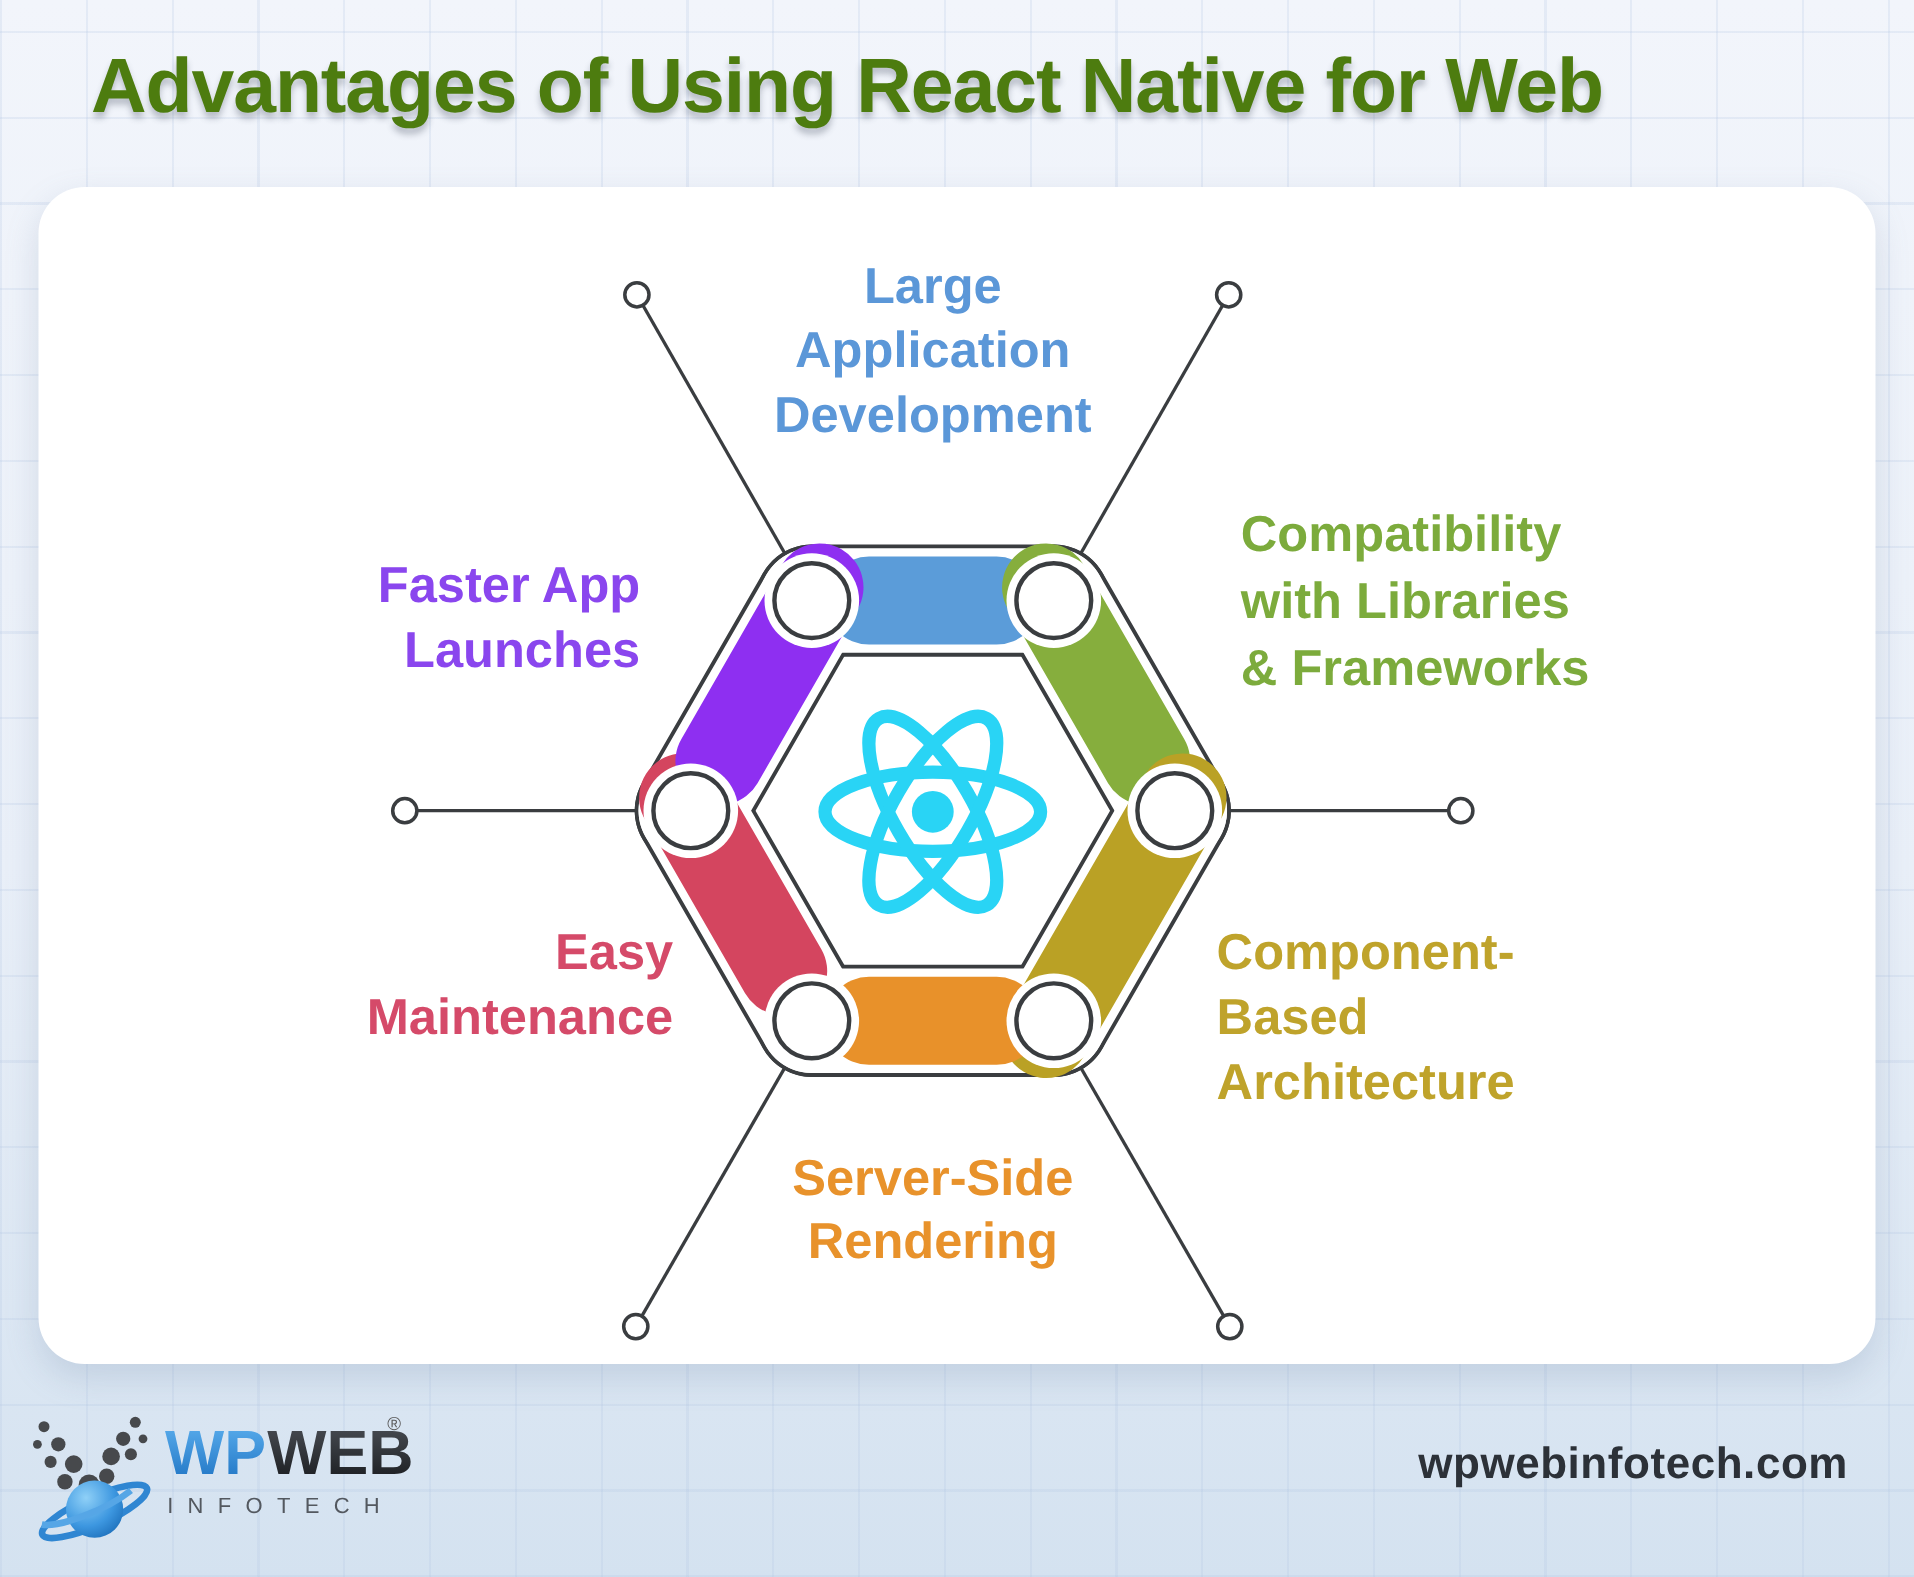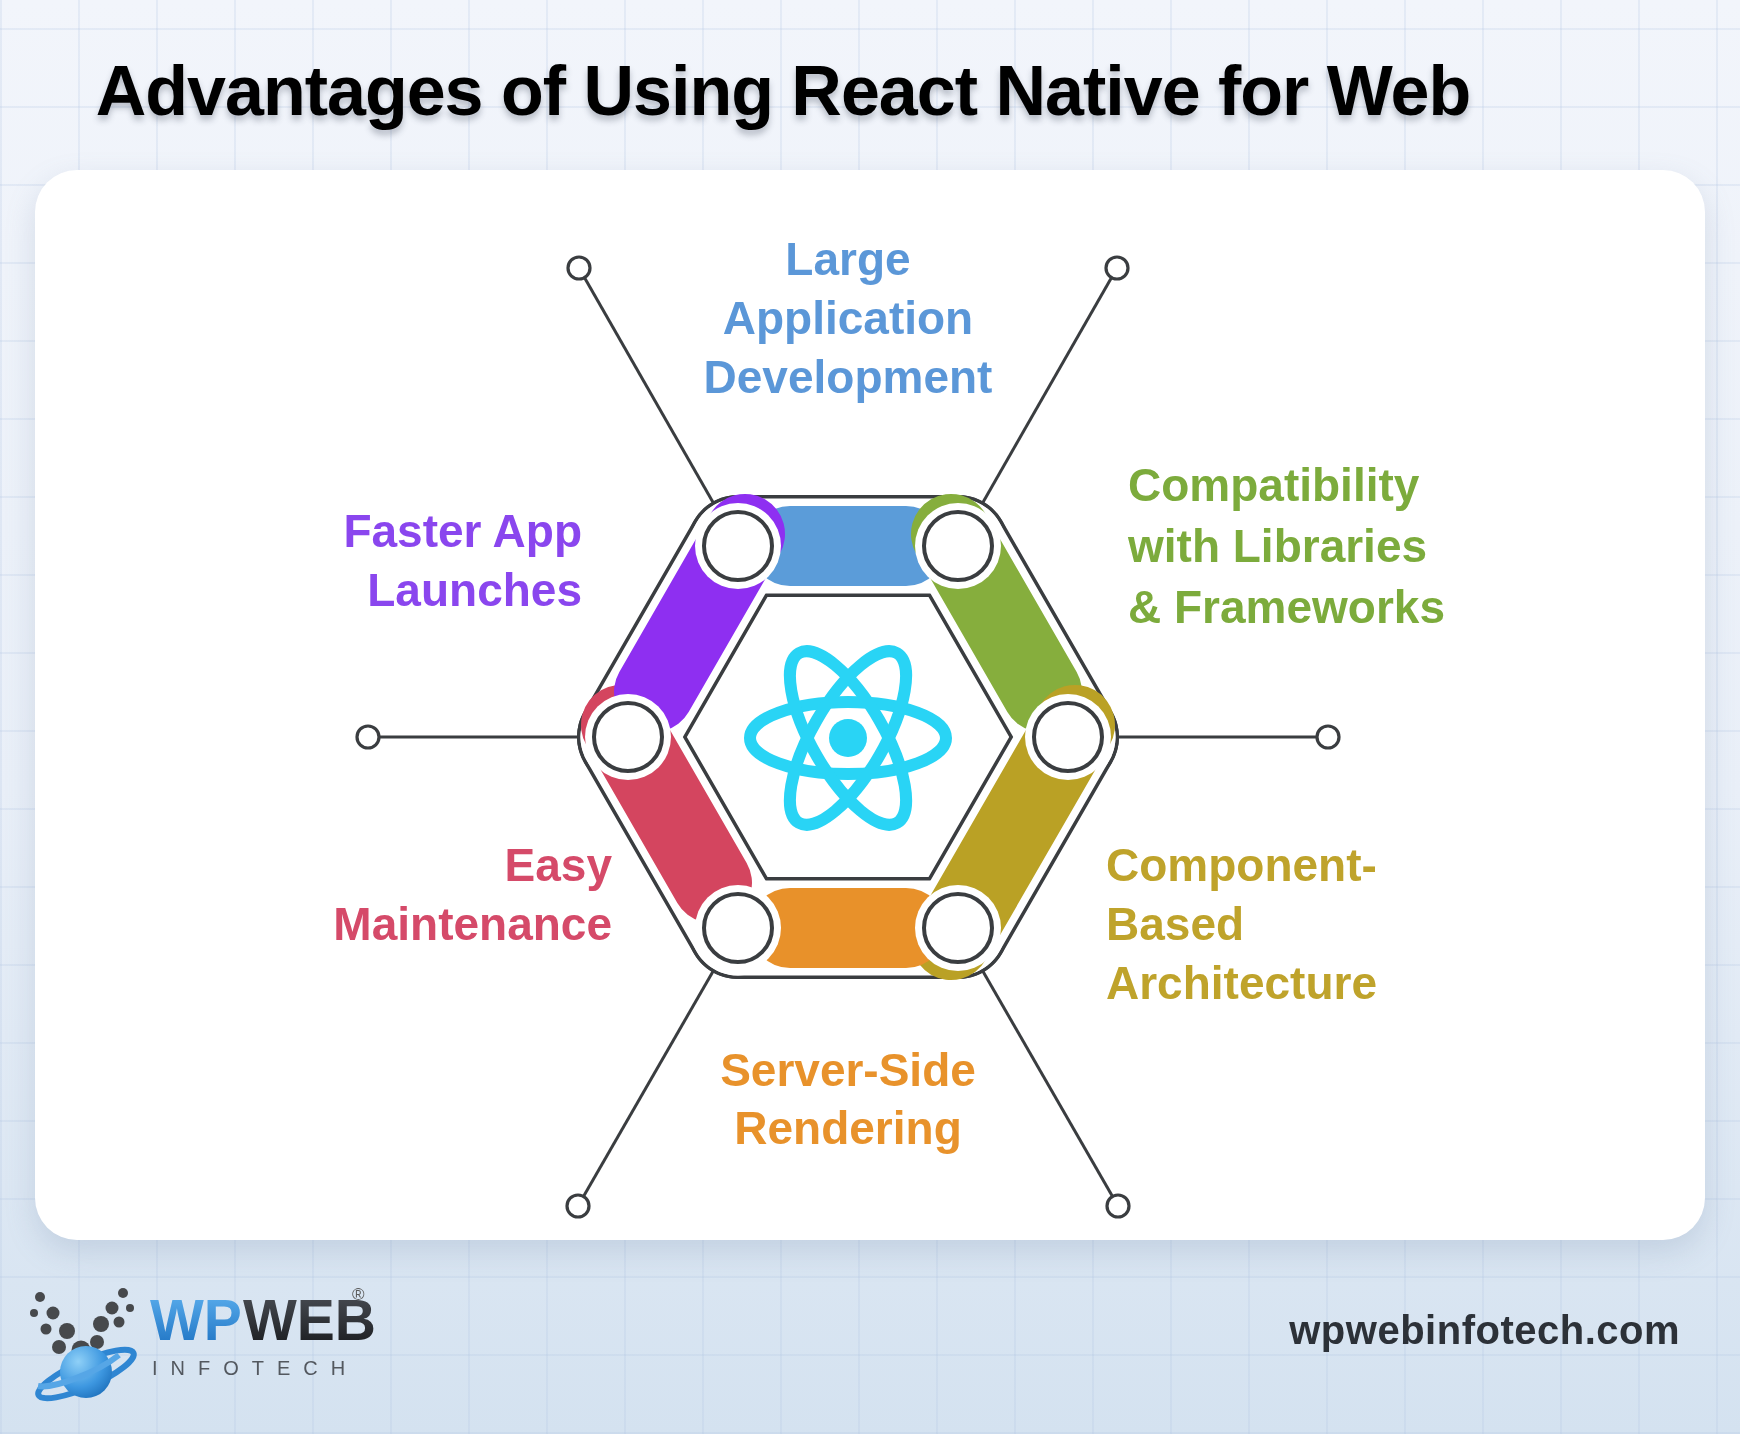--- a/index.html
+++ b/index.html
@@ -5,22 +5,22 @@
   html,body{margin:0;padding:0;}
   body{
     width:1740px;height:1434px;position:relative;overflow:hidden;
     font-family:"Liberation Sans",sans-serif;
     background:
       repeating-linear-gradient(0deg, rgba(175,195,225,0.22) 0 2px, transparent 2px 78px),
       repeating-linear-gradient(90deg, rgba(175,195,225,0.22) 0 2px, transparent 2px 78px),
       linear-gradient(180deg,#f2f5fb 0%,#e9eff8 55%,#d4e2f0 100%);
   }
   .page-title{
-    position:absolute;left:0;top:38px;width:1540px;margin:13px;
-    text-align:center;font-size:70px;font-weight:800;color:#000000;
+    position:absolute;left:0;top:38px;width:1540px;margin:0;
+    text-align:center;font-size:70px;font-weight:800;color:#4d7c0f;
     letter-spacing:-1px;
     text-shadow:0 5px 6px rgba(50,60,80,0.30);
   }
   .card{
     position:absolute;left:35px;top:170px;width:1670px;height:1070px;
     background:#ffffff;border-radius:42px;
     box-shadow:0 12px 30px rgba(110,130,165,0.22);
   }
   svg.diagram{position:absolute;left:0;top:0;width:1740px;height:1434px;}
   svg text{font-family:"Liberation Sans",sans-serif;}

